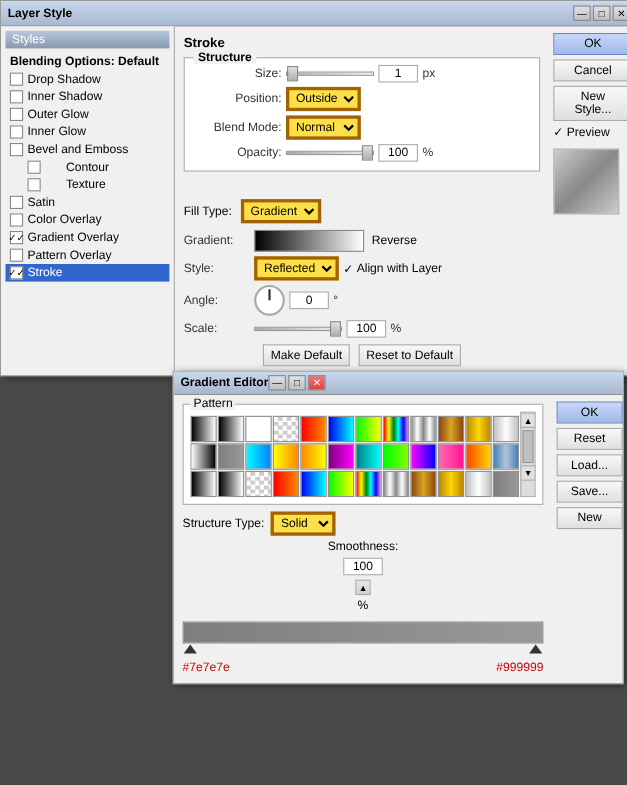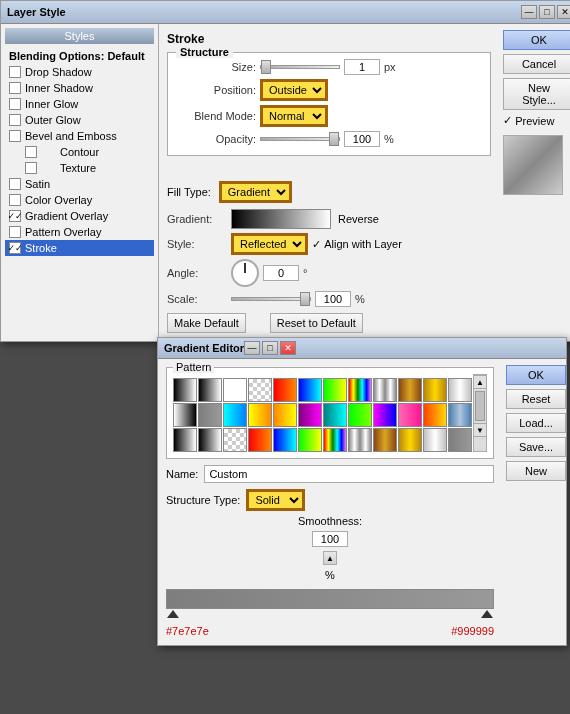--- a/index.html
+++ b/index.html
@@ -57,21 +57,21 @@
     .sidebar {
       width: 158px;
       background: #f0f0f0;
       border-right: 1px solid #aaa;
       padding: 4px;
       flex-shrink: 0;
     }
     .sidebar-header {
       background: linear-gradient(to bottom, #b8c8dc, #8898b0);
       color: white;
-      text-align: center;
+      text-align: left;
       padding: 2px 6px;
       font-size: 11px;
       margin-bottom: 4px;
     }
     .sidebar-item {
       padding: 2px 4px;
       cursor: pointer;
       font-size: 11px;
       color: #000;
       display: flex;
@@ -245,22 +245,23 @@
     .fill-type-row {
       display: flex;
       align-items: center;
       gap: 4px;
       margin-bottom: 6px;
     }
 
     
     .action-btn-row {
       display: flex;
-      gap: 24px;
+      gap: 8px;
       margin-top: 6px;
+      justify-content: center;
     }
 
     
     .preview-area {
       width: 60px;
       height: 60px;
       background: linear-gradient(135deg, #ccc, #888, #ccc);
       border: 1px solid #aaa;
       margin-top: 4px;
     }
@@ -498,25 +499,25 @@
       <div class="sidebar-item">
         <div class="checkbox"></div>
         <span>Drop Shadow</span>
       </div>
       <div class="sidebar-item">
         <div class="checkbox"></div>
         <span>Inner Shadow</span>
       </div>
       <div class="sidebar-item">
         <div class="checkbox"></div>
+        <span>Outer Glow</span>
+      </div>
+      <div class="sidebar-item">
+        <div class="checkbox"></div>
         <span>Inner Glow</span>
-      </div>
-      <div class="sidebar-item">
-        <div class="checkbox"></div>
-        <span>Outer Glow</span>
       </div>
       <div class="sidebar-item">
         <div class="checkbox"></div>
         <span>Bevel and Emboss</span>
       </div>
       <div class="sidebar-item sub-item">
         <div class="checkbox"></div>
         <span>Contour</span>
       </div>
       <div class="sidebar-item sub-item">
@@ -717,24 +718,20 @@
               </div>
           </div>
           <div class="presets-scrollbar">
             <div class="scroll-arrow">▲</div>
             <div class="scroll-thumb"></div>
             <div class="scroll-arrow">▼</div>
           </div>
         </div>
       </div>
 
-      <div class="name-row">
-        <span>Name:</span>
-        <input class="name-input" type="text" value="Custom" style="">
-      </div>
 
       <div class="grad-type-row">
         <span>Structure Type:</span>
         <select>
           <option>Solid</option>
           <option>Noise</option>
         </select>
       </div>
 
       <div class="smoothness-row">

